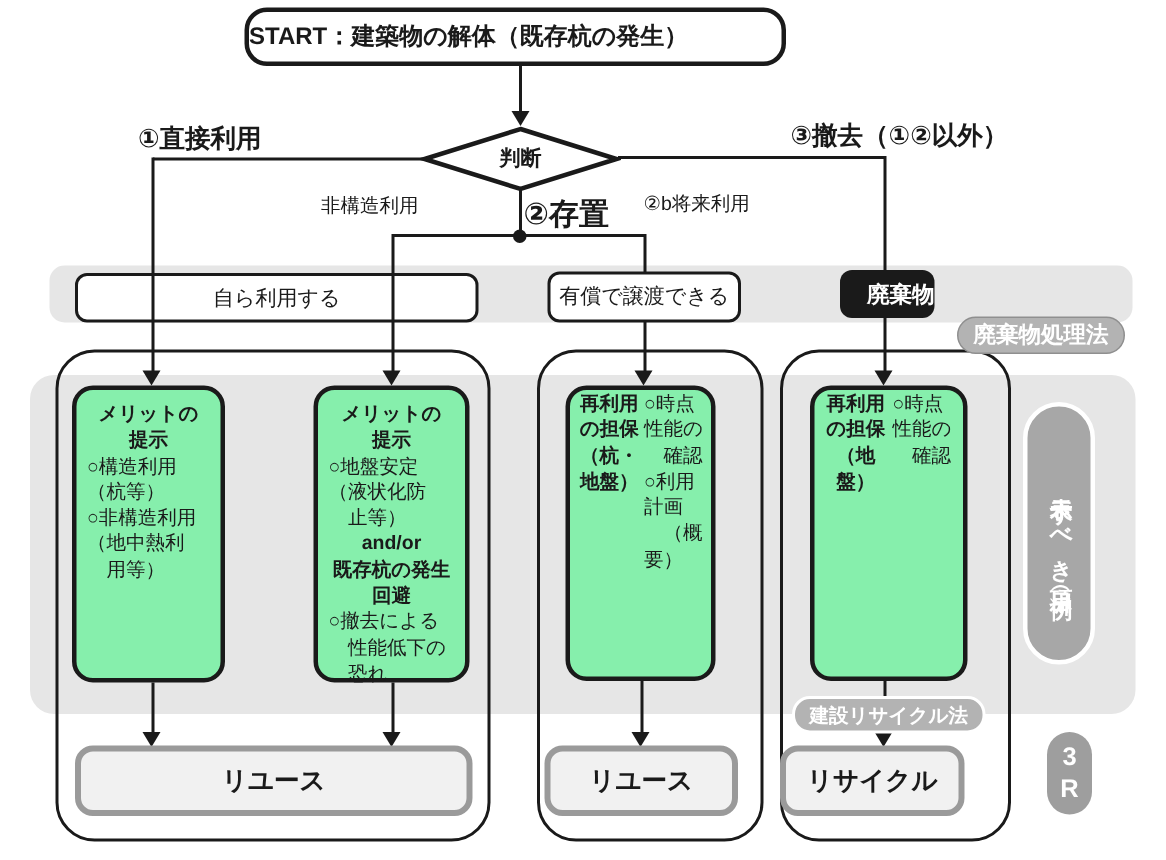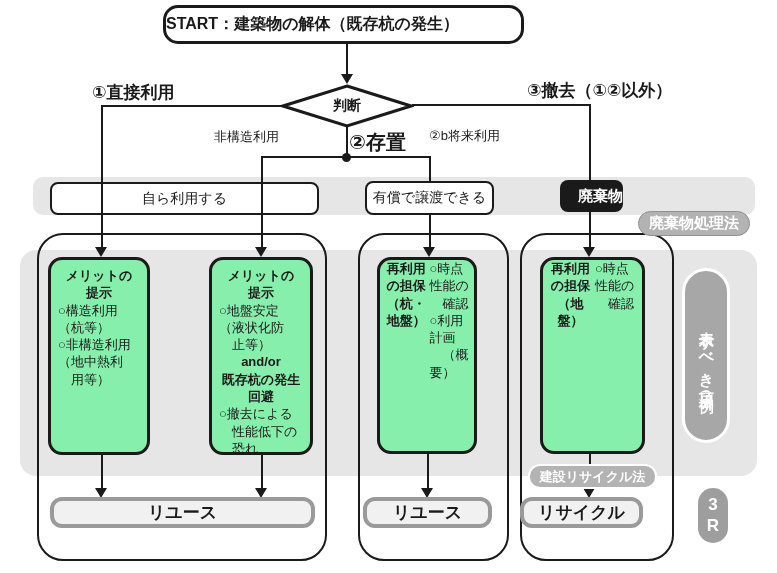--- a/index.html
+++ b/index.html
@@ -29,21 +29,21 @@
     font-weight:bold;font-size:15px;z-index:3;}
   .graypill{position:absolute;background:var(--pill-gray);color:#fff;font-weight:bold;
     display:flex;align-items:center;justify-content:center;border-radius:14px;z-index:4;white-space:nowrap;}
   .container{position:absolute;border:2px solid var(--ink);border-radius:26px;z-index:3;}
   .ibox{position:absolute;background:#86efac;border:3px solid var(--ink);border-radius:14px;
     z-index:3;font-size:13px;line-height:1.33;box-sizing:border-box;padding:7px 5px 0 5px;}
   .ibox.centered{display:flex;flex-direction:row;justify-content:center;padding-top:0;}
   .ibox-head{font-weight:bold;text-align:center;}
   .ibox-body{text-align:left;padding-left:2px;}
   .prelines{white-space:pre-line;}
-  .outcome{position:absolute;height:31px;background:var(--outcome-fill);
+  .outcome{position:absolute;height:47px;background:var(--outcome-fill);
     border:4px solid var(--outcome-border);border-radius:12px;display:flex;align-items:center;
     justify-content:center;font-weight:bold;font-size:17px;z-index:3;box-sizing:border-box;}
   .side-capsule{position:absolute;left:682px;top:268px;width:48px;height:175px;
     background:var(--capsule-gray);border:3px solid #fff;border-radius:27px;z-index:1;
     display:flex;align-items:center;justify-content:center;box-sizing:border-box;}
   .side-capsule span{writing-mode:vertical-rl;text-orientation:mixed;color:#fff;
     font-weight:bold;font-size:15px;letter-spacing:2px;}
   .badge-3r{position:absolute;left:698px;top:488px;width:30px;height:55px;
     background:var(--badge-gray);border-radius:16px;color:#fff;font-weight:bold;font-size:17px;
     line-height:1.2;display:flex;align-items:center;justify-content:center;text-align:center;z-index:1;}

